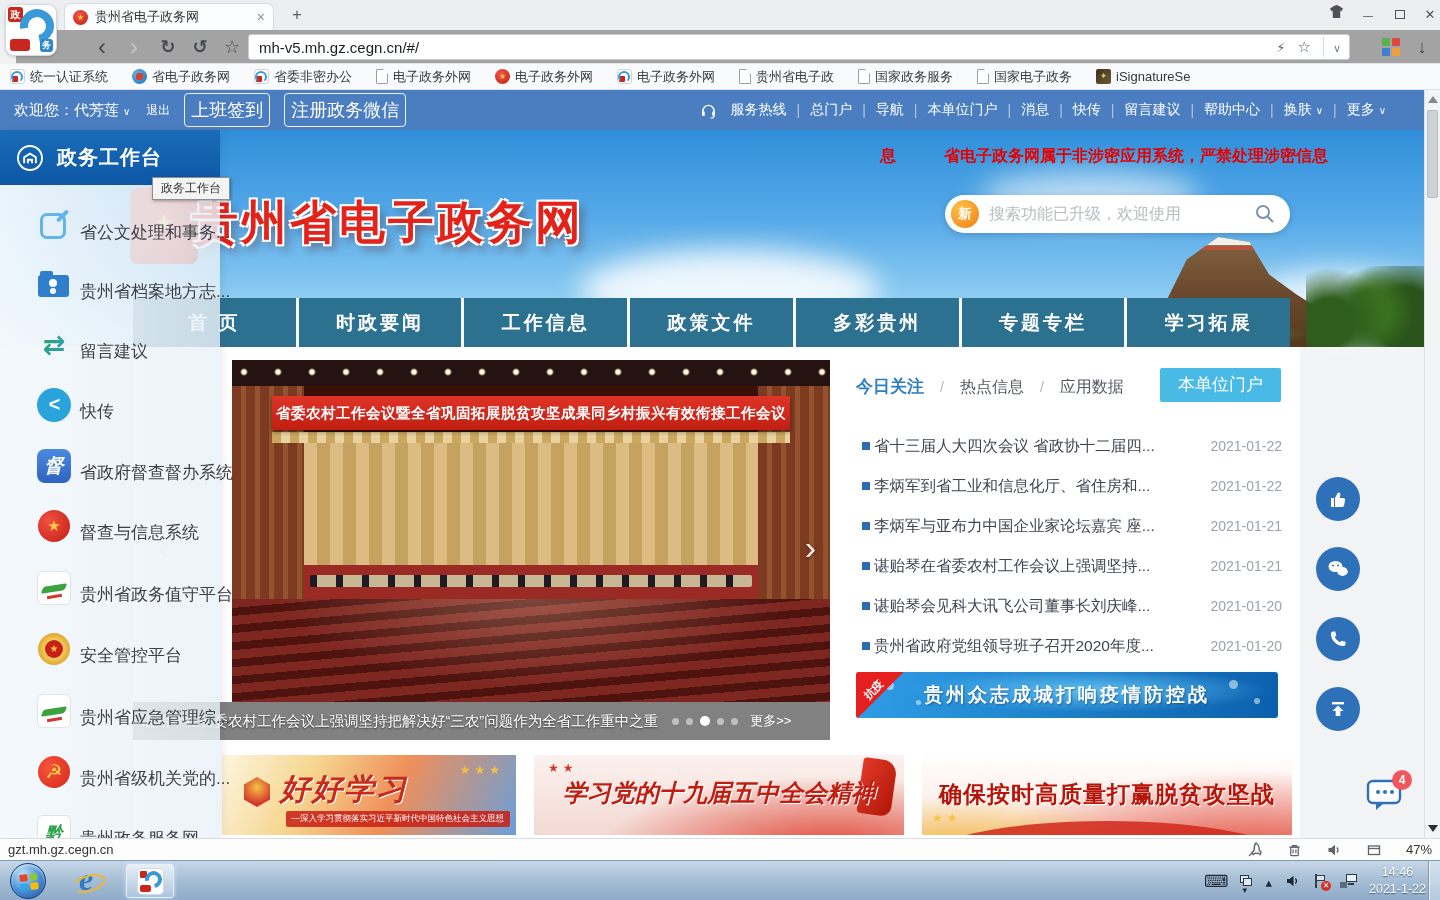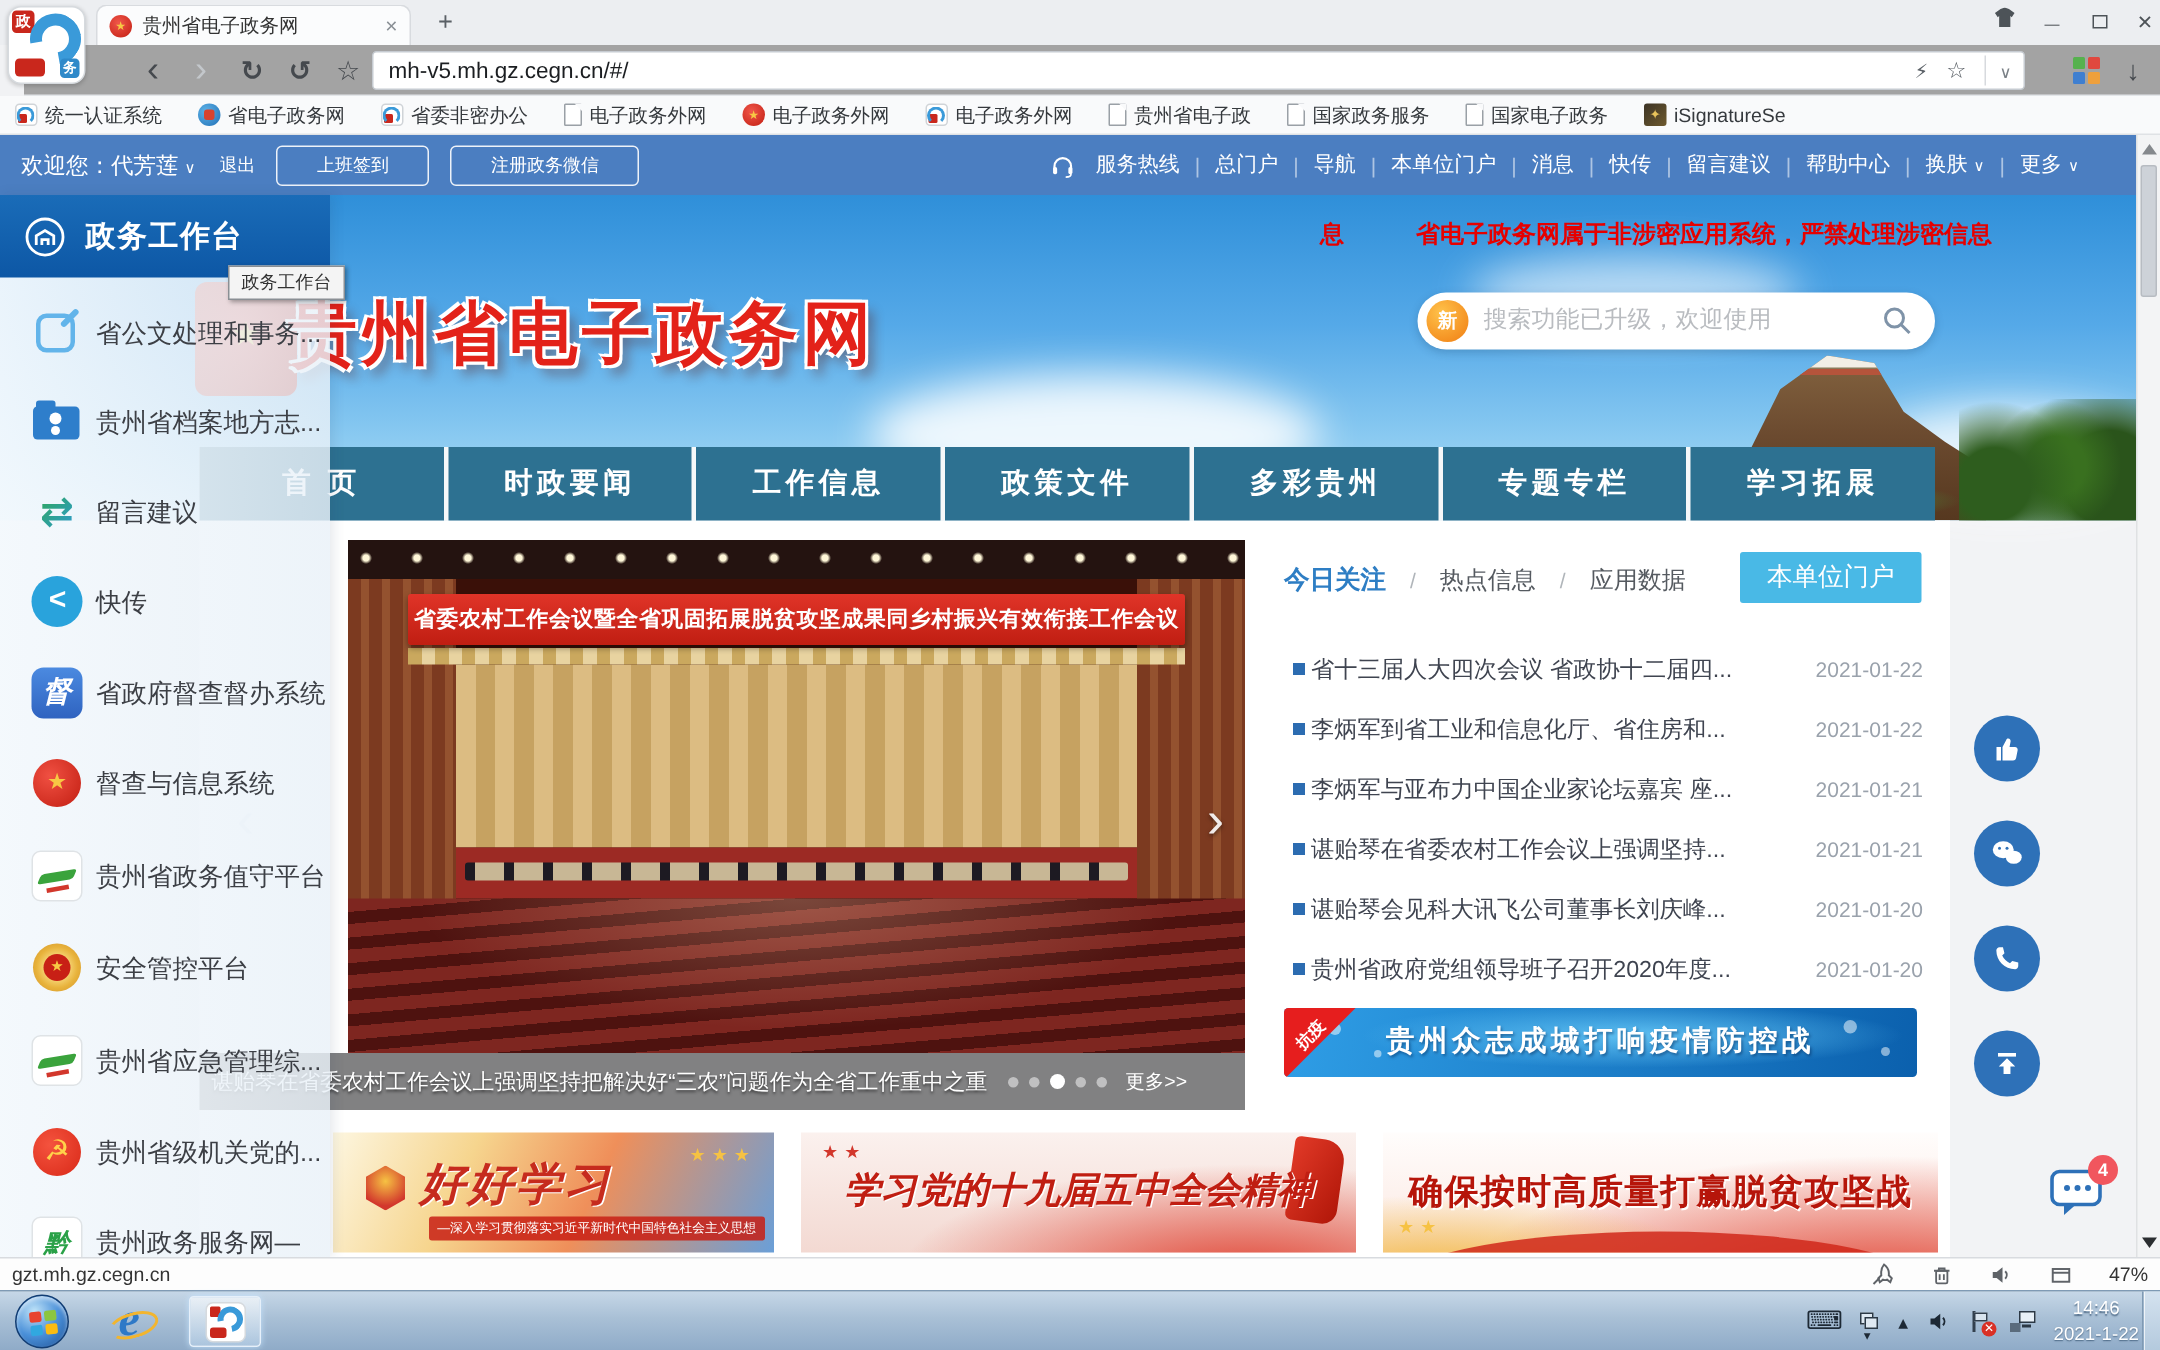--- a/index.html
+++ b/index.html
@@ -69,21 +69,21 @@
   .bm-ic.emblem::after { content:"★"; position:absolute; left:0; top:0; width:15px; line-height:15px; text-align:center; color:#f7c844; font-size:8px; }
   .bm-ic.seal { background:linear-gradient(135deg,#3c3325,#6e5a2e); border-radius:2px; }
   .bm-ic.seal::after { content:"✦"; position:absolute; left:0; top:0; width:15px; line-height:15px; text-align:center; color:#e8c35a; font-size:9px; }
 
   
   #topbar { position:absolute; left:0; top:90px; width:1424px; height:40px; background:#4b7ec1; display:flex; align-items:center; color:#fff; }
   #tb-left { display:flex; align-items:center; margin-left:14px; }
   #tb-welcome { font-size:15px; }
   .caret::after { content:"∨"; font-size:10px; margin-left:4px; }
   #tb-logout { font-size:12px; margin-left:16px; }
-  .tb-btn { border:1px solid rgba(255,255,255,.9); border-radius:4px; padding:4px 26px; font-size:12px; margin-left:14px; }
+  .tb-btn { border:1px solid rgba(255,255,255,.9); border-radius:4px; padding:4px 6px; font-size:18px; margin-left:14px; }
   #tb-right { position:absolute; right:28px; display:flex; align-items:center; font-size:14px; }
   .tb-link { margin:0 10px; white-space:nowrap; }
   .tb-sep { color:rgba(255,255,255,.55); }
   .hs-icon { width:17px; height:17px; margin-right:4px; }
 
   
   #page { position:absolute; left:0; top:130px; width:1424px; height:708px; background:#f2f3f5; overflow:hidden; }
   #sky { position:absolute; left:0; top:0; width:1424px; height:217px; background:linear-gradient(180deg,#2f8fd9 0%,#55a9e8 40%,#8fcdf2 78%,#c2e6fa 100%); }
   .cloud { position:absolute; background:rgba(255,255,255,.85); border-radius:50%; filter:blur(14px); }
   #emblem-bg { position:absolute; left:130px; top:58px; width:68px; height:76px; background:radial-gradient(circle at 45% 40%,#e8473a,#b81d10); border-radius:8px; }
@@ -166,21 +166,21 @@
   #bb2 .bb-flag { position:absolute; right:10px; top:4px; width:34px; height:56px; background:linear-gradient(115deg,#e23a28,#b01608); border-radius:4px 14px 10px 4px; transform:rotate(8deg); }
   #bb3 { left:922px; width:370px; background:radial-gradient(ellipse at 10% 120%,#f2b63c 0%,transparent 40%),radial-gradient(ellipse at 90% 130%,#e04434 0%,transparent 60%),linear-gradient(180deg,#fffdfc,#fbe7e0); }
   #bb3 .bb-title { position:absolute; width:100%; text-align:center; top:24px; font-family:"Liberation Serif","DejaVu Serif",serif; font-weight:bold; font-size:23px; color:#b6150a; text-shadow:1px 1px 0 #fff; white-space:nowrap; letter-spacing:1px; }
   #bb3 .bb-swoosh { position:absolute; left:0; bottom:-26px; width:100%; height:40px; background:#d0281a; border-radius:50% 50% 0 0/100% 100% 0 0; opacity:.85; }
 
   
   #sidebar { position:absolute; left:0; top:130px; width:220px; height:708px; z-index:10; background:linear-gradient(90deg,rgba(244,249,253,.94) 0%,rgba(233,241,248,.82) 100%); box-shadow:2px 0 8px rgba(30,60,90,.12); }
   #sb-header { position:absolute; left:0; top:0; width:220px; height:55px; background:linear-gradient(180deg,#1a6cb8,#0d57a5); display:flex; align-items:center; }
   #sb-header .sb-title { color:#fff; font-size:20px; font-weight:bold; letter-spacing:1px; margin-left:13px; }
   #sb-tooltip { position:absolute; left:152px; top:47px; padding:2px 8px; background:#f4f4f4; border:1px solid #8a8f94; font-size:12px; color:#333; white-space:nowrap; box-shadow:1px 1px 3px rgba(0,0,0,.35); z-index:12; }
-  .sb-item { position:absolute; left:0; width:220px; height:44px; display:flex; align-items:center; }
+  .sb-item { position:absolute; left:16px; width:220px; height:44px; display:flex; align-items:flex-end; }
   .sb-item .si { width:36px; height:36px; margin-left:20px; flex:none; position:relative; }
   .sb-item .sl { font-size:17px; color:#3c3f45; margin-left:8px; white-space:nowrap; }
   .ic-doc { width:26px; height:26px; border:3px solid #62b4ea; border-radius:7px; position:absolute; left:4px; top:5px; }
   .ic-doc::after { content:""; position:absolute; right:-7px; top:-2px; width:15px; height:4px; background:#62b4ea; border-radius:2px; transform:rotate(-45deg); }
   .ic-folder { position:absolute; left:2px; top:8px; width:31px; height:22px; background:#2e7ecb; border-radius:3px; }
   .ic-folder::before { content:""; position:absolute; top:-4px; left:2px; width:13px; height:6px; background:#2e7ecb; border-radius:2px 2px 0 0; }
   .ic-folder::after { content:""; position:absolute; left:11px; top:4px; width:8px; height:8px; background:#fff; border-radius:50%; box-shadow:0 8px 0 -1px #fff; }
   .ic-msg { position:absolute; left:2px; top:2px; width:32px; height:32px; font-size:27px; font-weight:bold; color:#2ea84f; line-height:32px; text-align:center; }
   .ic-msg::before { content:"⇄"; background:linear-gradient(135deg,#2ea84f,#2e9ad8); -webkit-background-clip:text; background-clip:text; color:transparent; }
   .ic-share { position:absolute; left:1px; top:1px; width:34px; height:34px; background:#29a3dc; border-radius:50%; color:#fff; font-weight:bold; font-size:20px; line-height:32px; text-align:center; }

